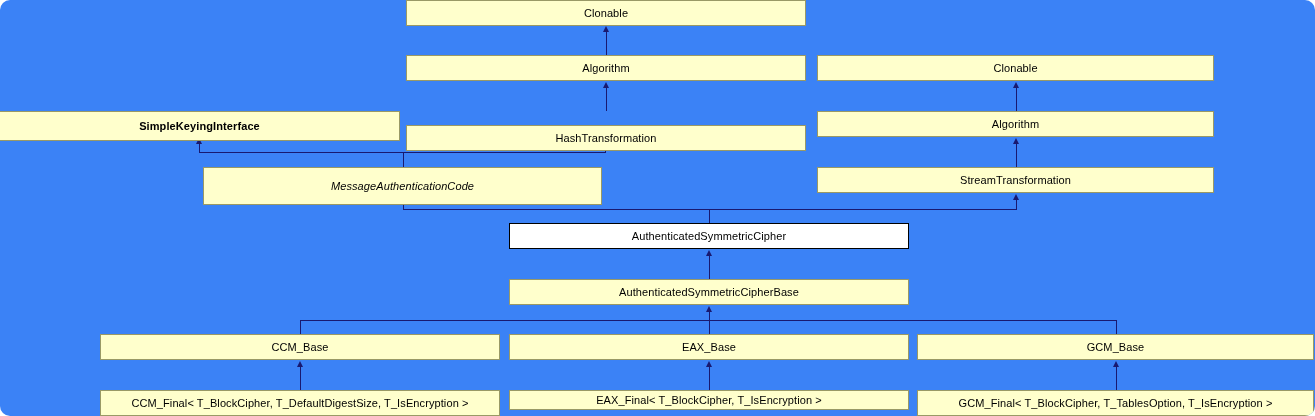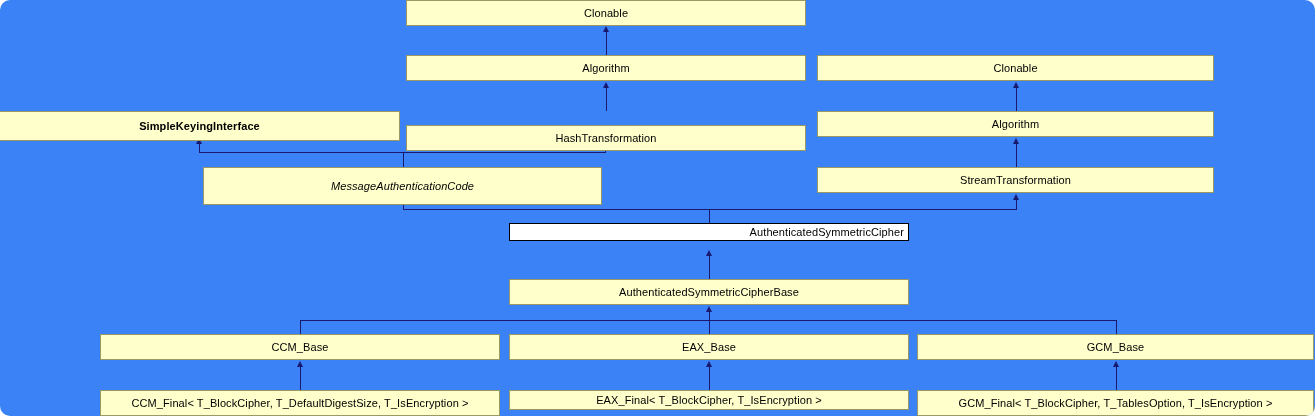--- a/index.html
+++ b/index.html
@@ -117,21 +117,21 @@
       </div>
       <div class="node" style="left: 817px; top: 111px; width: 397px; height: 26px;">
         <span class="label">Algorithm</span>
       </div>
       <div class="node" style="left: 203px; top: 167px; width: 399px; height: 38px; font-style: italic;">
         <span class="label">MessageAuthenticationCode</span>
       </div>
       <div class="node" style="left: 817px; top: 167px; width: 397px; height: 26px;">
         <span class="label">StreamTransformation</span>
       </div>
-      <div class="node focus" style="left: 509px; top: 223px; width: 400px; height: 18px; justify-content: flex-end;">
+      <div class="node focus" style="left: 509px; top: 223px; width: 400px; height: 26px;">
         <span class="label">AuthenticatedSymmetricCipher</span>
       </div>
       <div class="node" style="left: 509px; top: 279px; width: 400px; height: 26px;">
         <span class="label">AuthenticatedSymmetricCipherBase</span>
       </div>
       <div class="node" style="left: 100px; top: 334px; width: 400px; height: 26px; text-align: center;">
         <span class="label">CCM_Base</span>
       </div>
       <div class="node" style="left: 509px; top: 334px; width: 400px; height: 26px;">
         <span class="label">EAX_Base</span>

